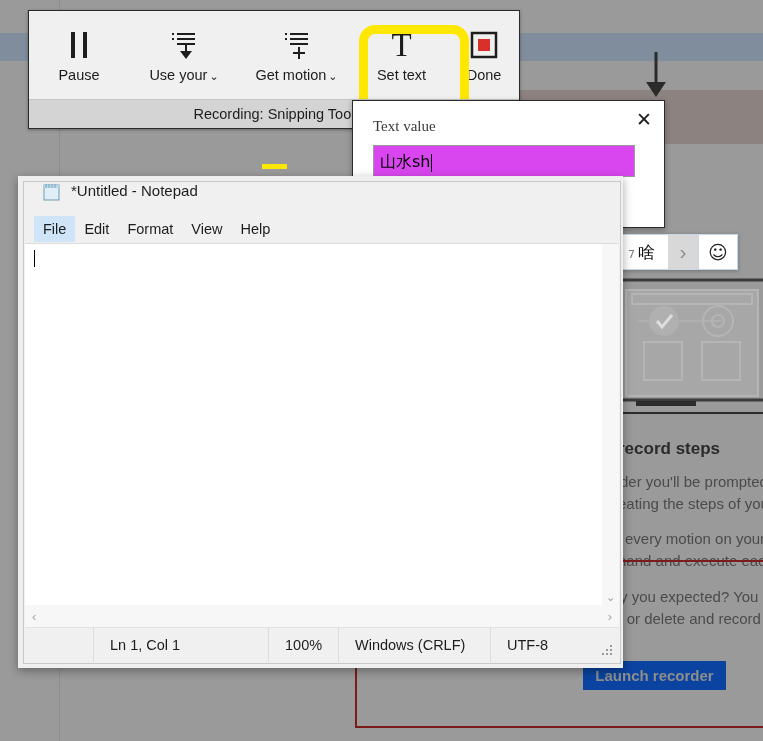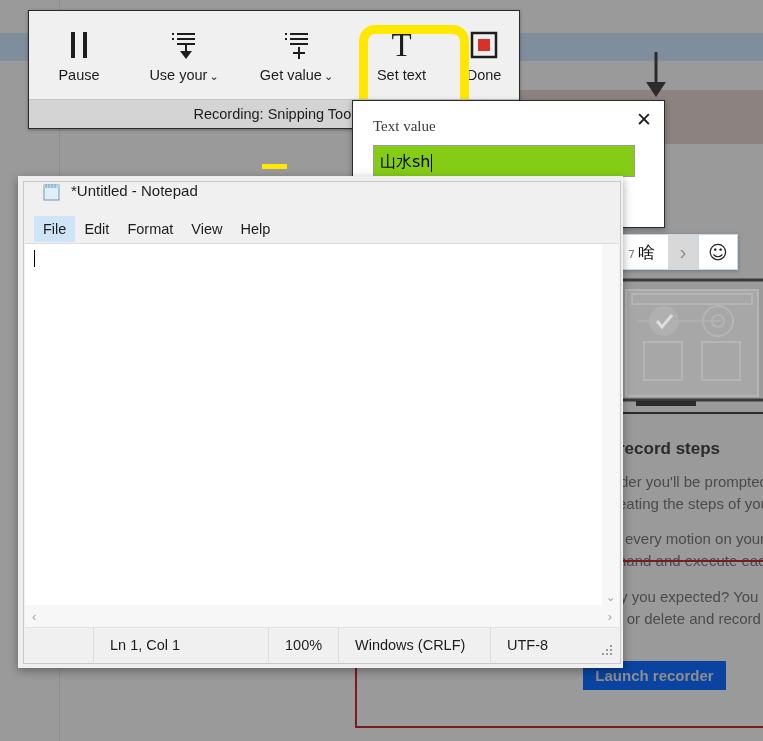--- a/index.html
+++ b/index.html
@@ -61,21 +61,21 @@
   }
   #dlg-close{
     position:absolute;right:6px;top:4px;width:28px;height:28px;
     display:flex;align-items:center;justify-content:center;color:#1d1d1d;font-size:19px;cursor:default;
     font-family:"DejaVu Sans", sans-serif;
   }
   #dlg-label{position:absolute;left:20px;top:17px;color:#3a3a3a;font-size:15px;
              font-family:"Liberation Serif", serif;}
   #dlg-input{
     position:absolute;left:20px;top:44px;width:262px;height:32px;
-    border:1px solid #9a9a9a;background:#84cc16;box-sizing:border-box;
+    border:1px solid #9a9a9a;background:#d946ef;box-sizing:border-box;
     font-size:16px;color:#000;padding:3px 6px 0 6px;display:flex;align-items:center;
     font-family:"DejaVu Sans", sans-serif;
   }
   #dlg-input .caret{display:inline-block;width:1px;height:18px;background:#000;margin-left:1px;}
   #dlg-buttons{position:absolute;left:0;right:0;top:90px;display:flex;justify-content:center;gap:26px;}
   #btn-insert{
     background:#0a6fe8;color:#fff;border:1px solid #0a6fe8;
     padding:4px 18px;font-size:15px;cursor:default;
     font-family:"Liberation Serif", serif;
   }
@@ -226,21 +226,21 @@
           <rect x="4" y="4" width="2" height="2" fill="#1d1d1d"></rect>
           <rect x="9" y="4" width="18" height="2" fill="#1d1d1d"></rect>
           <rect x="4" y="9" width="2" height="2" fill="#1d1d1d"></rect>
           <rect x="9" y="9" width="18" height="2" fill="#1d1d1d"></rect>
           <rect x="9" y="14" width="18" height="2" fill="#1d1d1d"></rect>
           <rect x="17" y="18" width="2" height="12" fill="#1d1d1d"></rect>
           <rect x="12" y="23" width="12" height="2" fill="#1d1d1d"></rect>
         </svg>
       </div>
       <div class="tb-label">
-        <span>Get value</span>
+        <span>Get motion</span>
         <span class="chev">⌄</span>
       </div>
     </div>
 
     <div class="tb-btn" id="btn-settext">
       <div class="tb-icon">
         <span style="font-family:'Liberation Serif',serif;font-size:33px;line-height:1;color:#1d1d1d;">T</span>
       </div>
       <div class="tb-label">Set text</div>
     </div>

